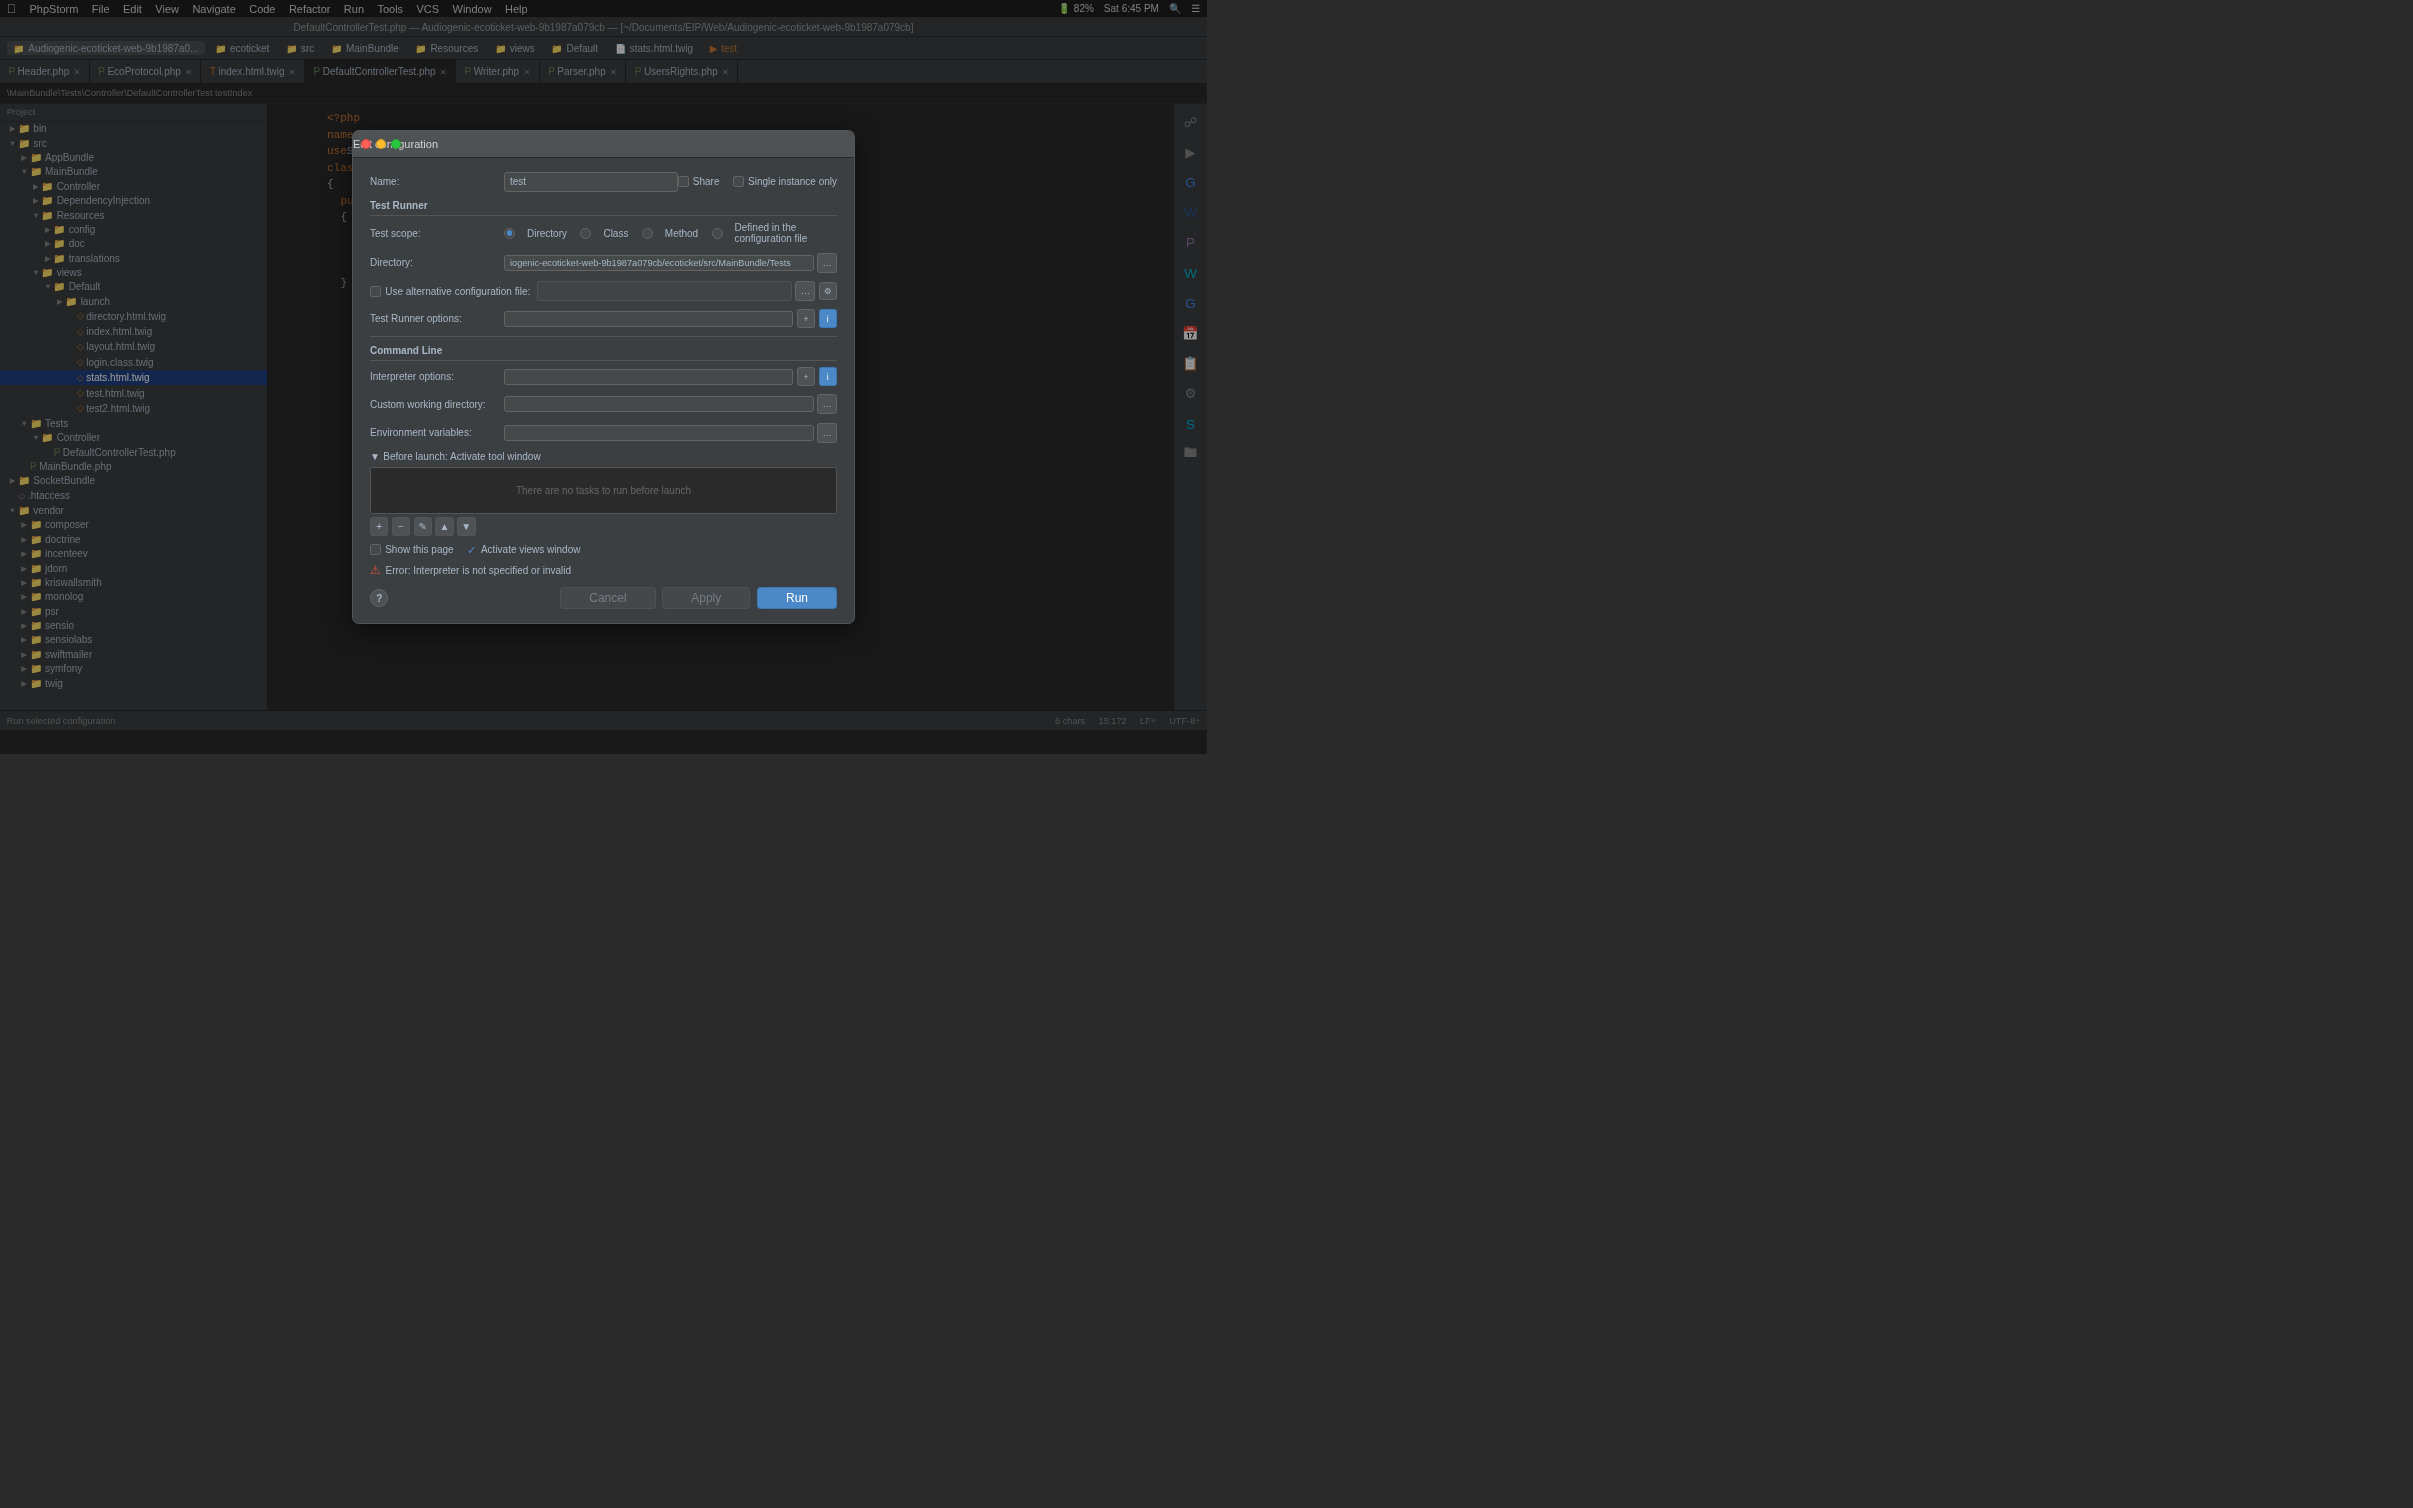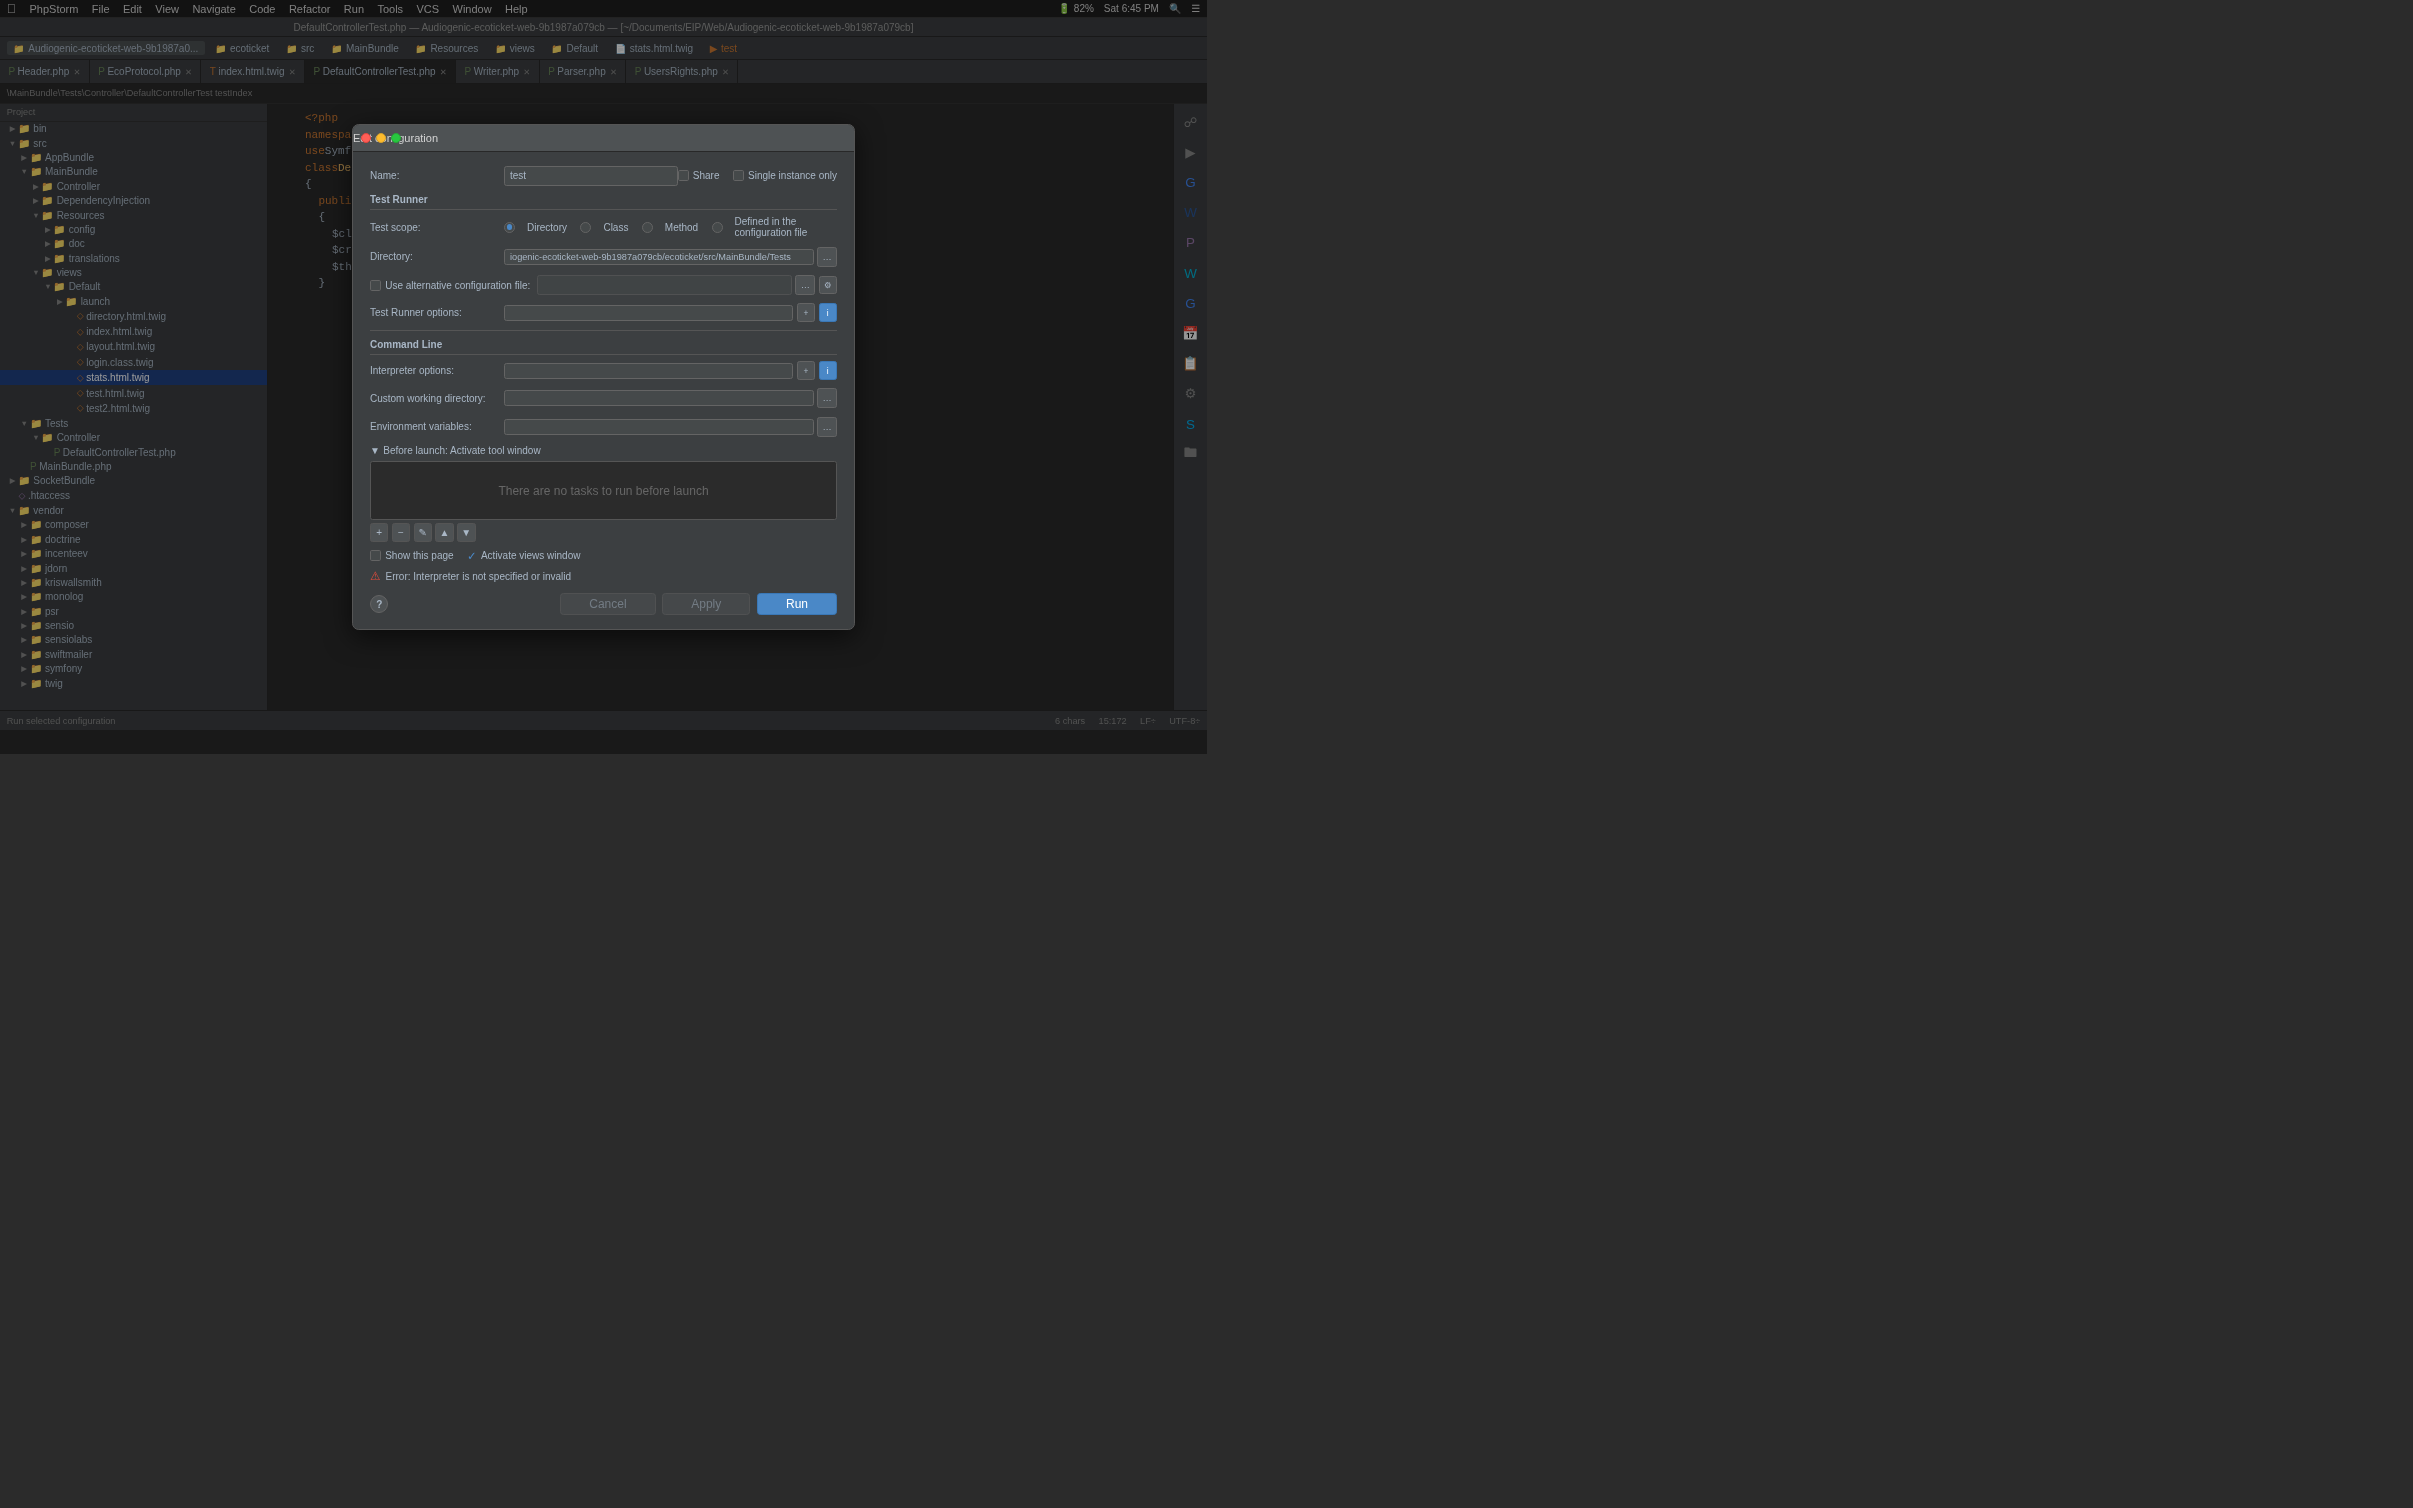--- a/index.html
+++ b/index.html
@@ -146,21 +146,21 @@
     }
 
     .code-content {
       padding: 6.7px 0;
       font-family: 'Courier New', monospace;
       font-size: 11px;
       line-height: 1.5;
     }
     .code-line {
       display: flex;
-      padding: 0 2px;
+      padding: 0 24px;
     }
     .line-num {
       width: 25px;
       text-align: right;
       color: #606366;
       margin-right: 10px;
       user-select: none;
       flex-shrink: 0;
     }
     .kw { color: #cc7832; }
@@ -421,25 +421,25 @@
       gap: 3.4px;
       font-size: 10px;
       color: #a9b7c6;
       margin-bottom: 5px;
       cursor: pointer;
     }
     .before-launch-body {
       border: 0.8px solid #555;
       border-radius: 2.5px;
       background: #2b2b2b;
-      height: 59px;
+      height: 47px;
       display: flex;
       align-items: center;
       justify-content: center;
-      font-size: 12px;
+      font-size: 10px;
       color: #666;
     }
 
     .before-launch-toolbar {
       display: flex;
       gap: 3.4px;
       margin-top: 3.4px;
       margin-bottom: 6.7px;
     }
     .bl-btn {

